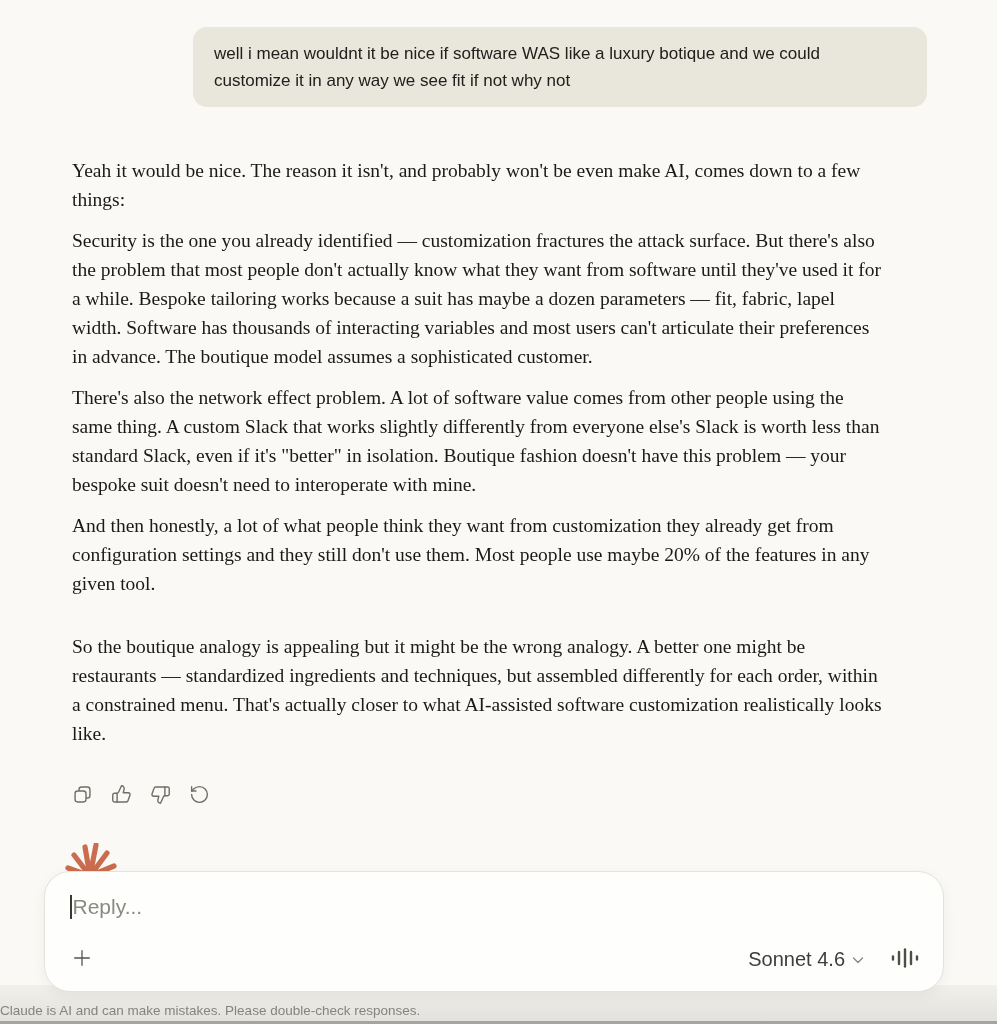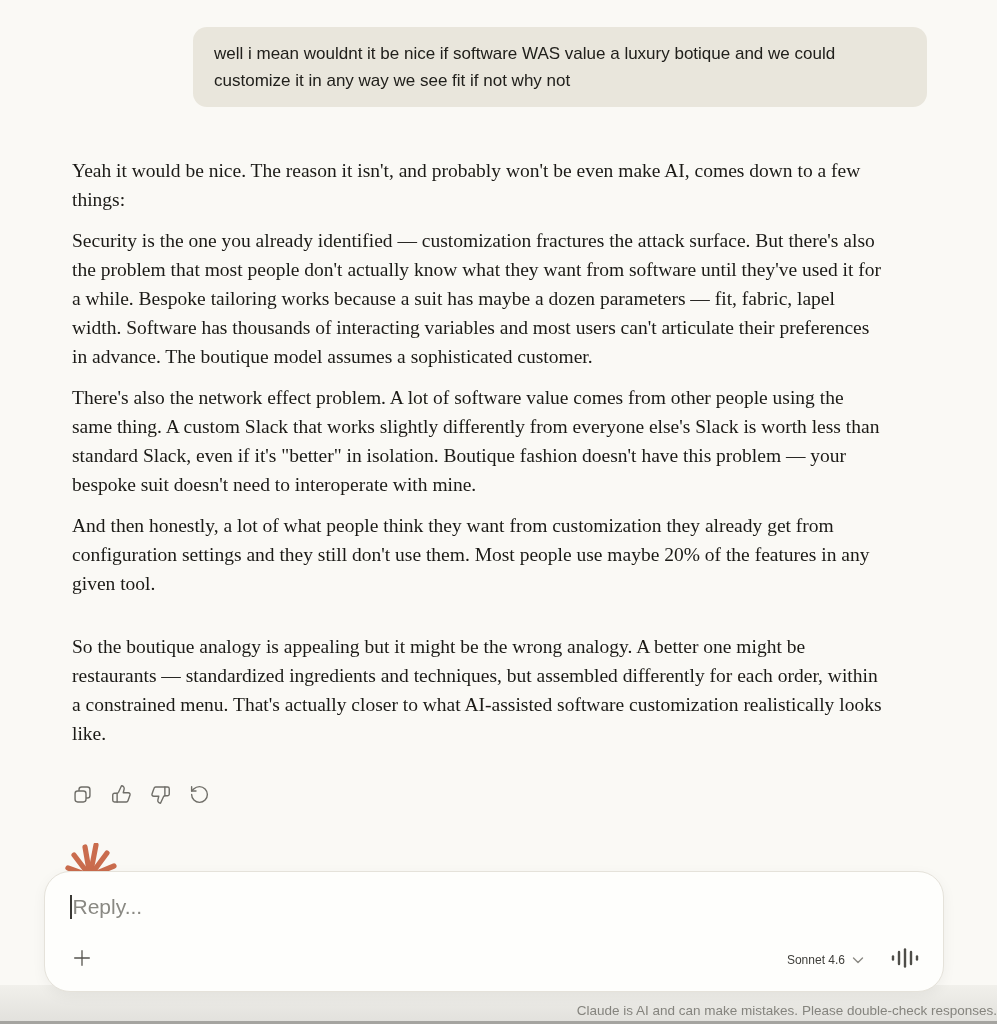--- a/index.html
+++ b/index.html
@@ -125,21 +125,21 @@
   }
   .composer-right { display: flex; align-items: center; gap: 26px; }
   .model-selector {
     display: flex;
     align-items: center;
     gap: 7px;
     background: none;
     border: none;
     cursor: pointer;
     font-family: "Liberation Sans", "DejaVu Sans", sans-serif;
-    font-size: 12px;
+    font-size: 20px;
     color: #3E3D39;
     padding: 0;
   }
   .model-selector .chev { color: #8A8983; display: flex; }
   .voice-btn {
     background: none;
     border: none;
     padding: 0;
     cursor: pointer;
     color: #4E4D48;
@@ -163,32 +163,32 @@
     width: 100%;
     height: 3px;
     background: #A5A4A0;
     z-index: 3;
   }
   .disclaimer {
     position: absolute;
     left: 0;
     bottom: 6px;
     width: 100%;
-    text-align: right;
+    text-align: left;
     font-size: 13.5px;
     color: #85847E;
     z-index: 3;
   }
 </style>
 </head>
 <body>
 
 <div class="screen">
 
-  <div class="user-bubble">well i mean wouldnt it be nice if software WAS value a luxury botique and we could customize it in any way we see fit if not why not</div>
+  <div class="user-bubble">well i mean wouldnt it be nice if software WAS like a luxury botique and we could customize it in any way we see fit if not why not</div>
 
   <div class="response">
       <p>Yeah it would be nice. The reason it isn't, and probably won't be even make AI, comes down to a few things:</p>
       <p>Security is the one you already identified — customization fractures the attack surface. But there's also the problem that most people don't actually know what they want from software until they've used it for a while. Bespoke tailoring works because a suit has maybe a dozen parameters — fit, fabric, lapel width. Software has thousands of interacting variables and most users can't articulate their preferences in advance. The boutique model assumes a sophisticated customer.</p>
       <p>There's also the network effect problem. A lot of software value comes from other people using the same thing. A custom Slack that works slightly differently from everyone else's Slack is worth less than standard Slack, even if it's "better" in isolation. Boutique fashion doesn't have this problem — your bespoke suit doesn't need to interoperate with mine.</p>
       <p>And then honestly, a lot of what people think they want from customization they already get from configuration settings and they still don't use them. Most people use maybe 20% of the features in any given tool.</p>
       <p>So the boutique analogy is appealing but it might be the wrong analogy. A better one might be restaurants — standardized ingredients and techniques, but assembled differently for each order, within a constrained menu. That's actually closer to what AI-assisted software customization realistically looks like.</p>
     </div>
 
   <div class="actions">

